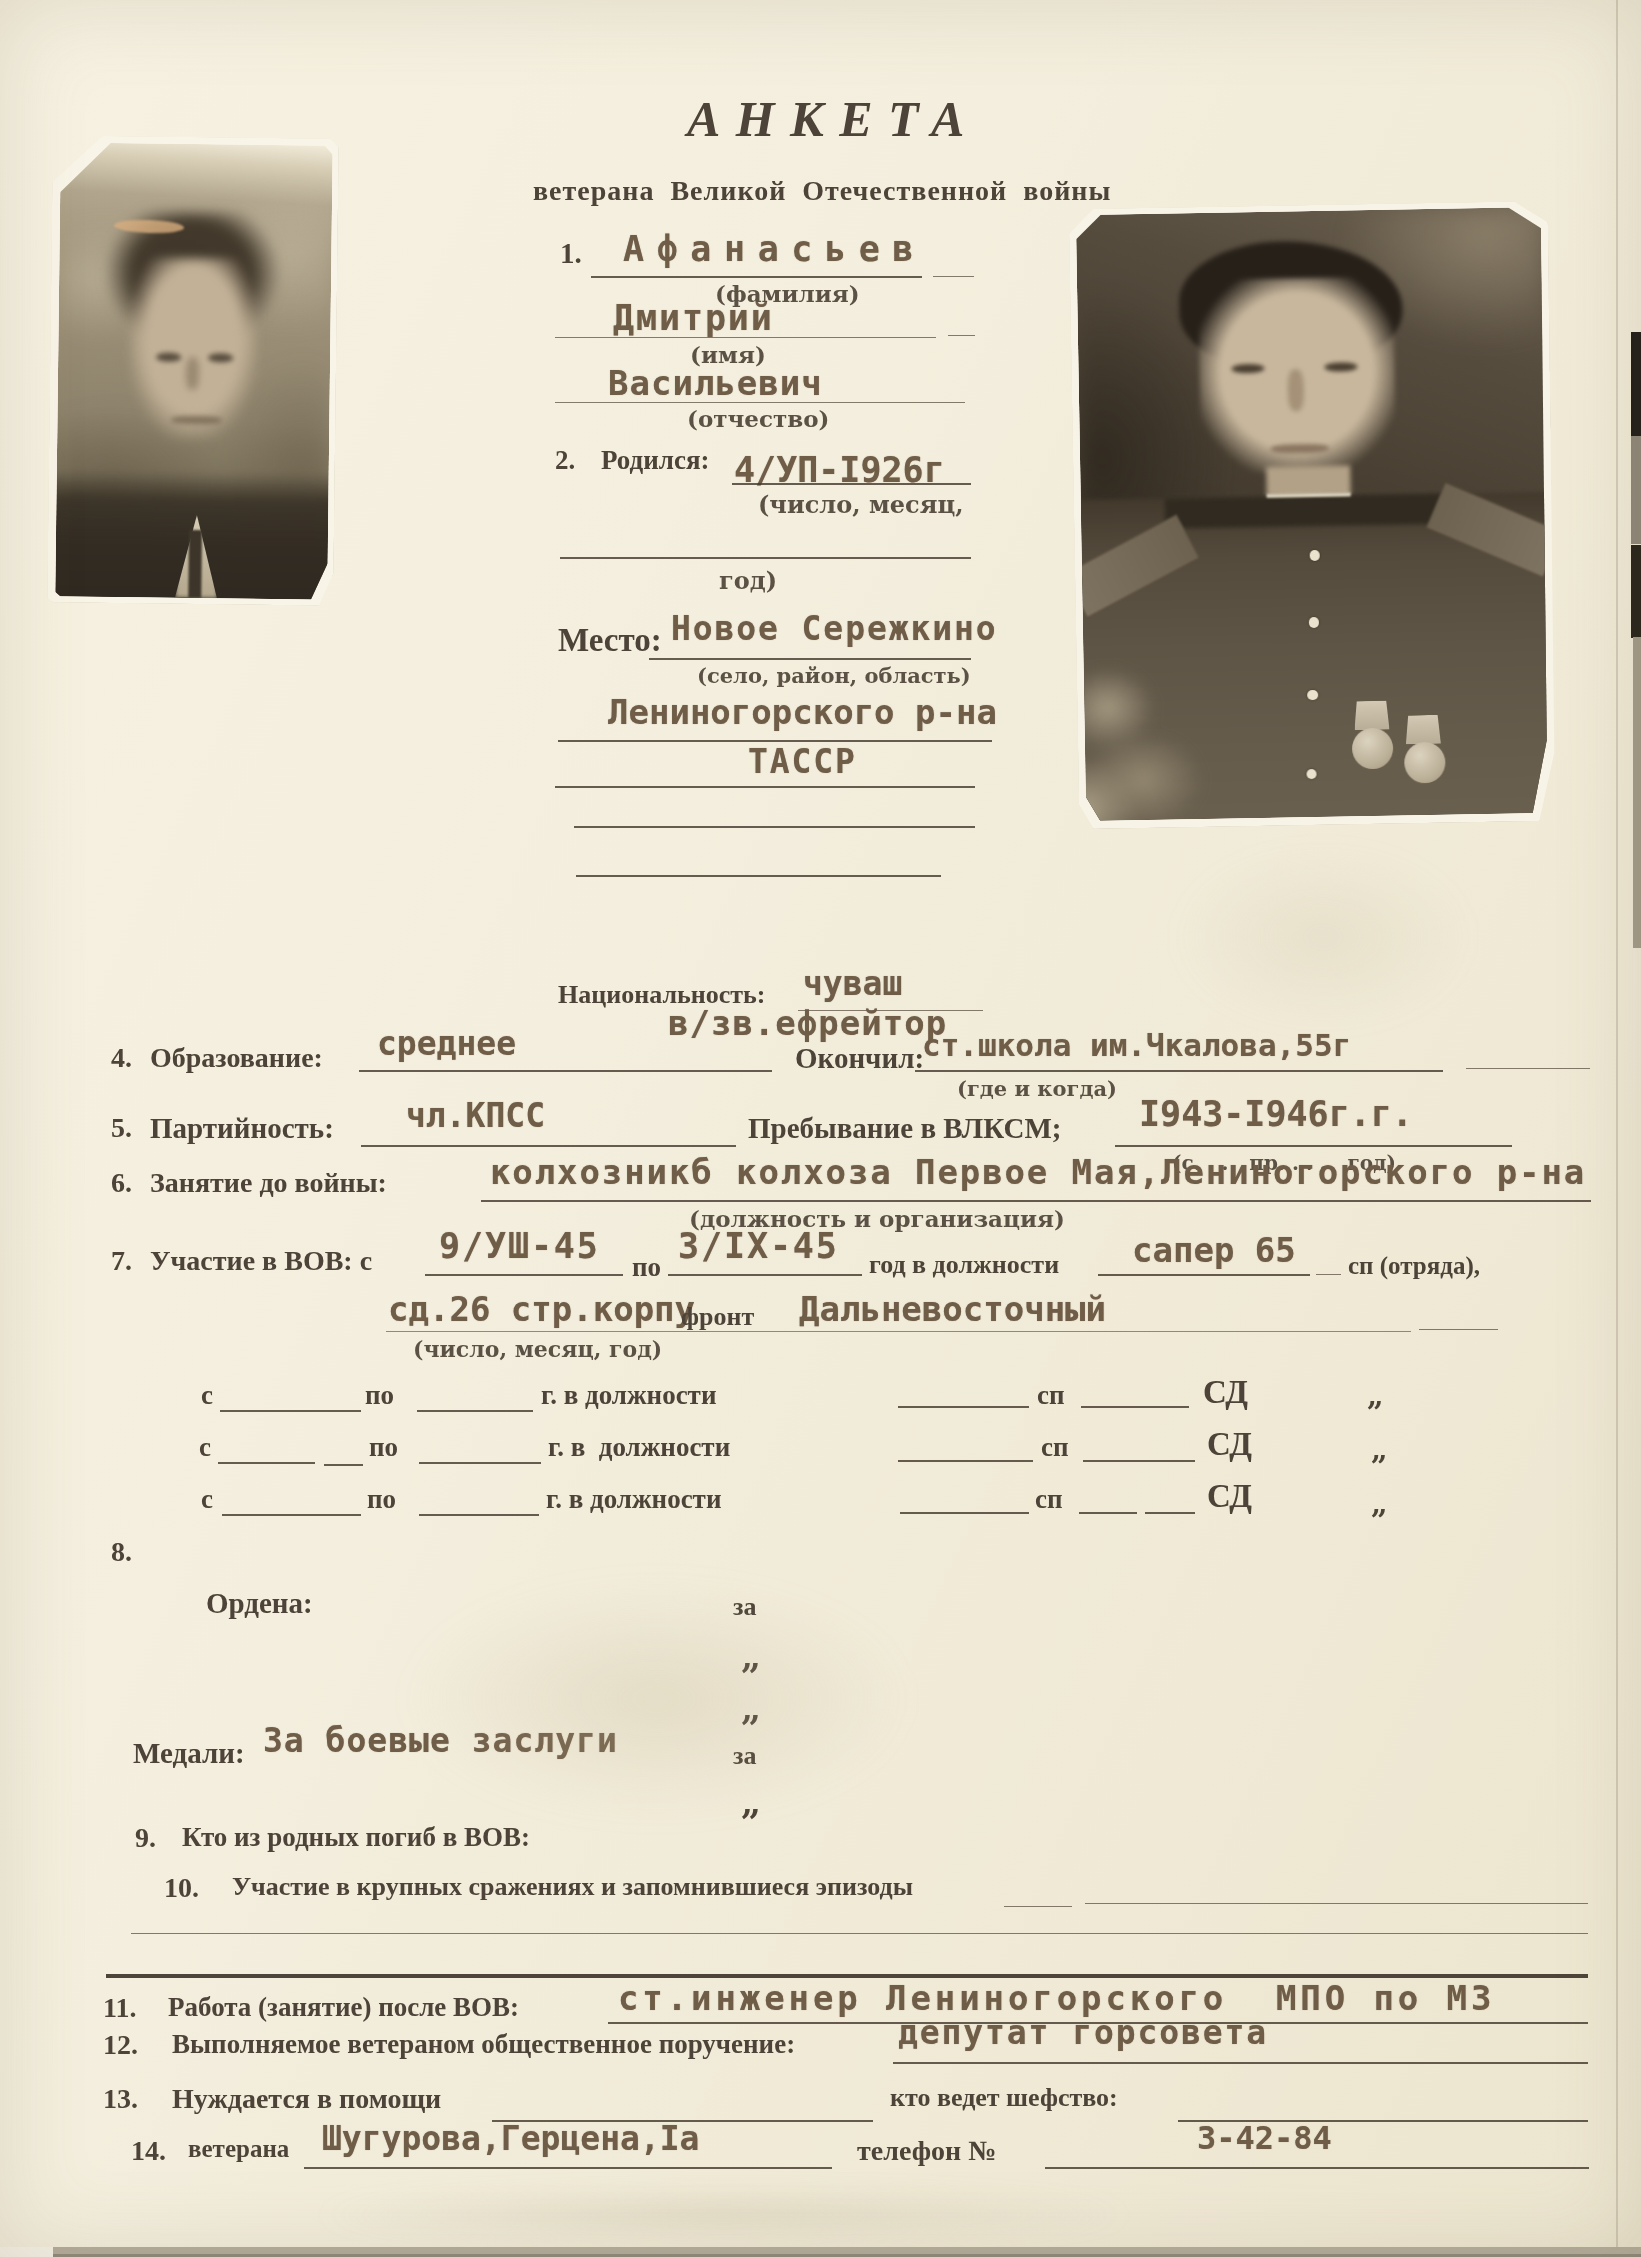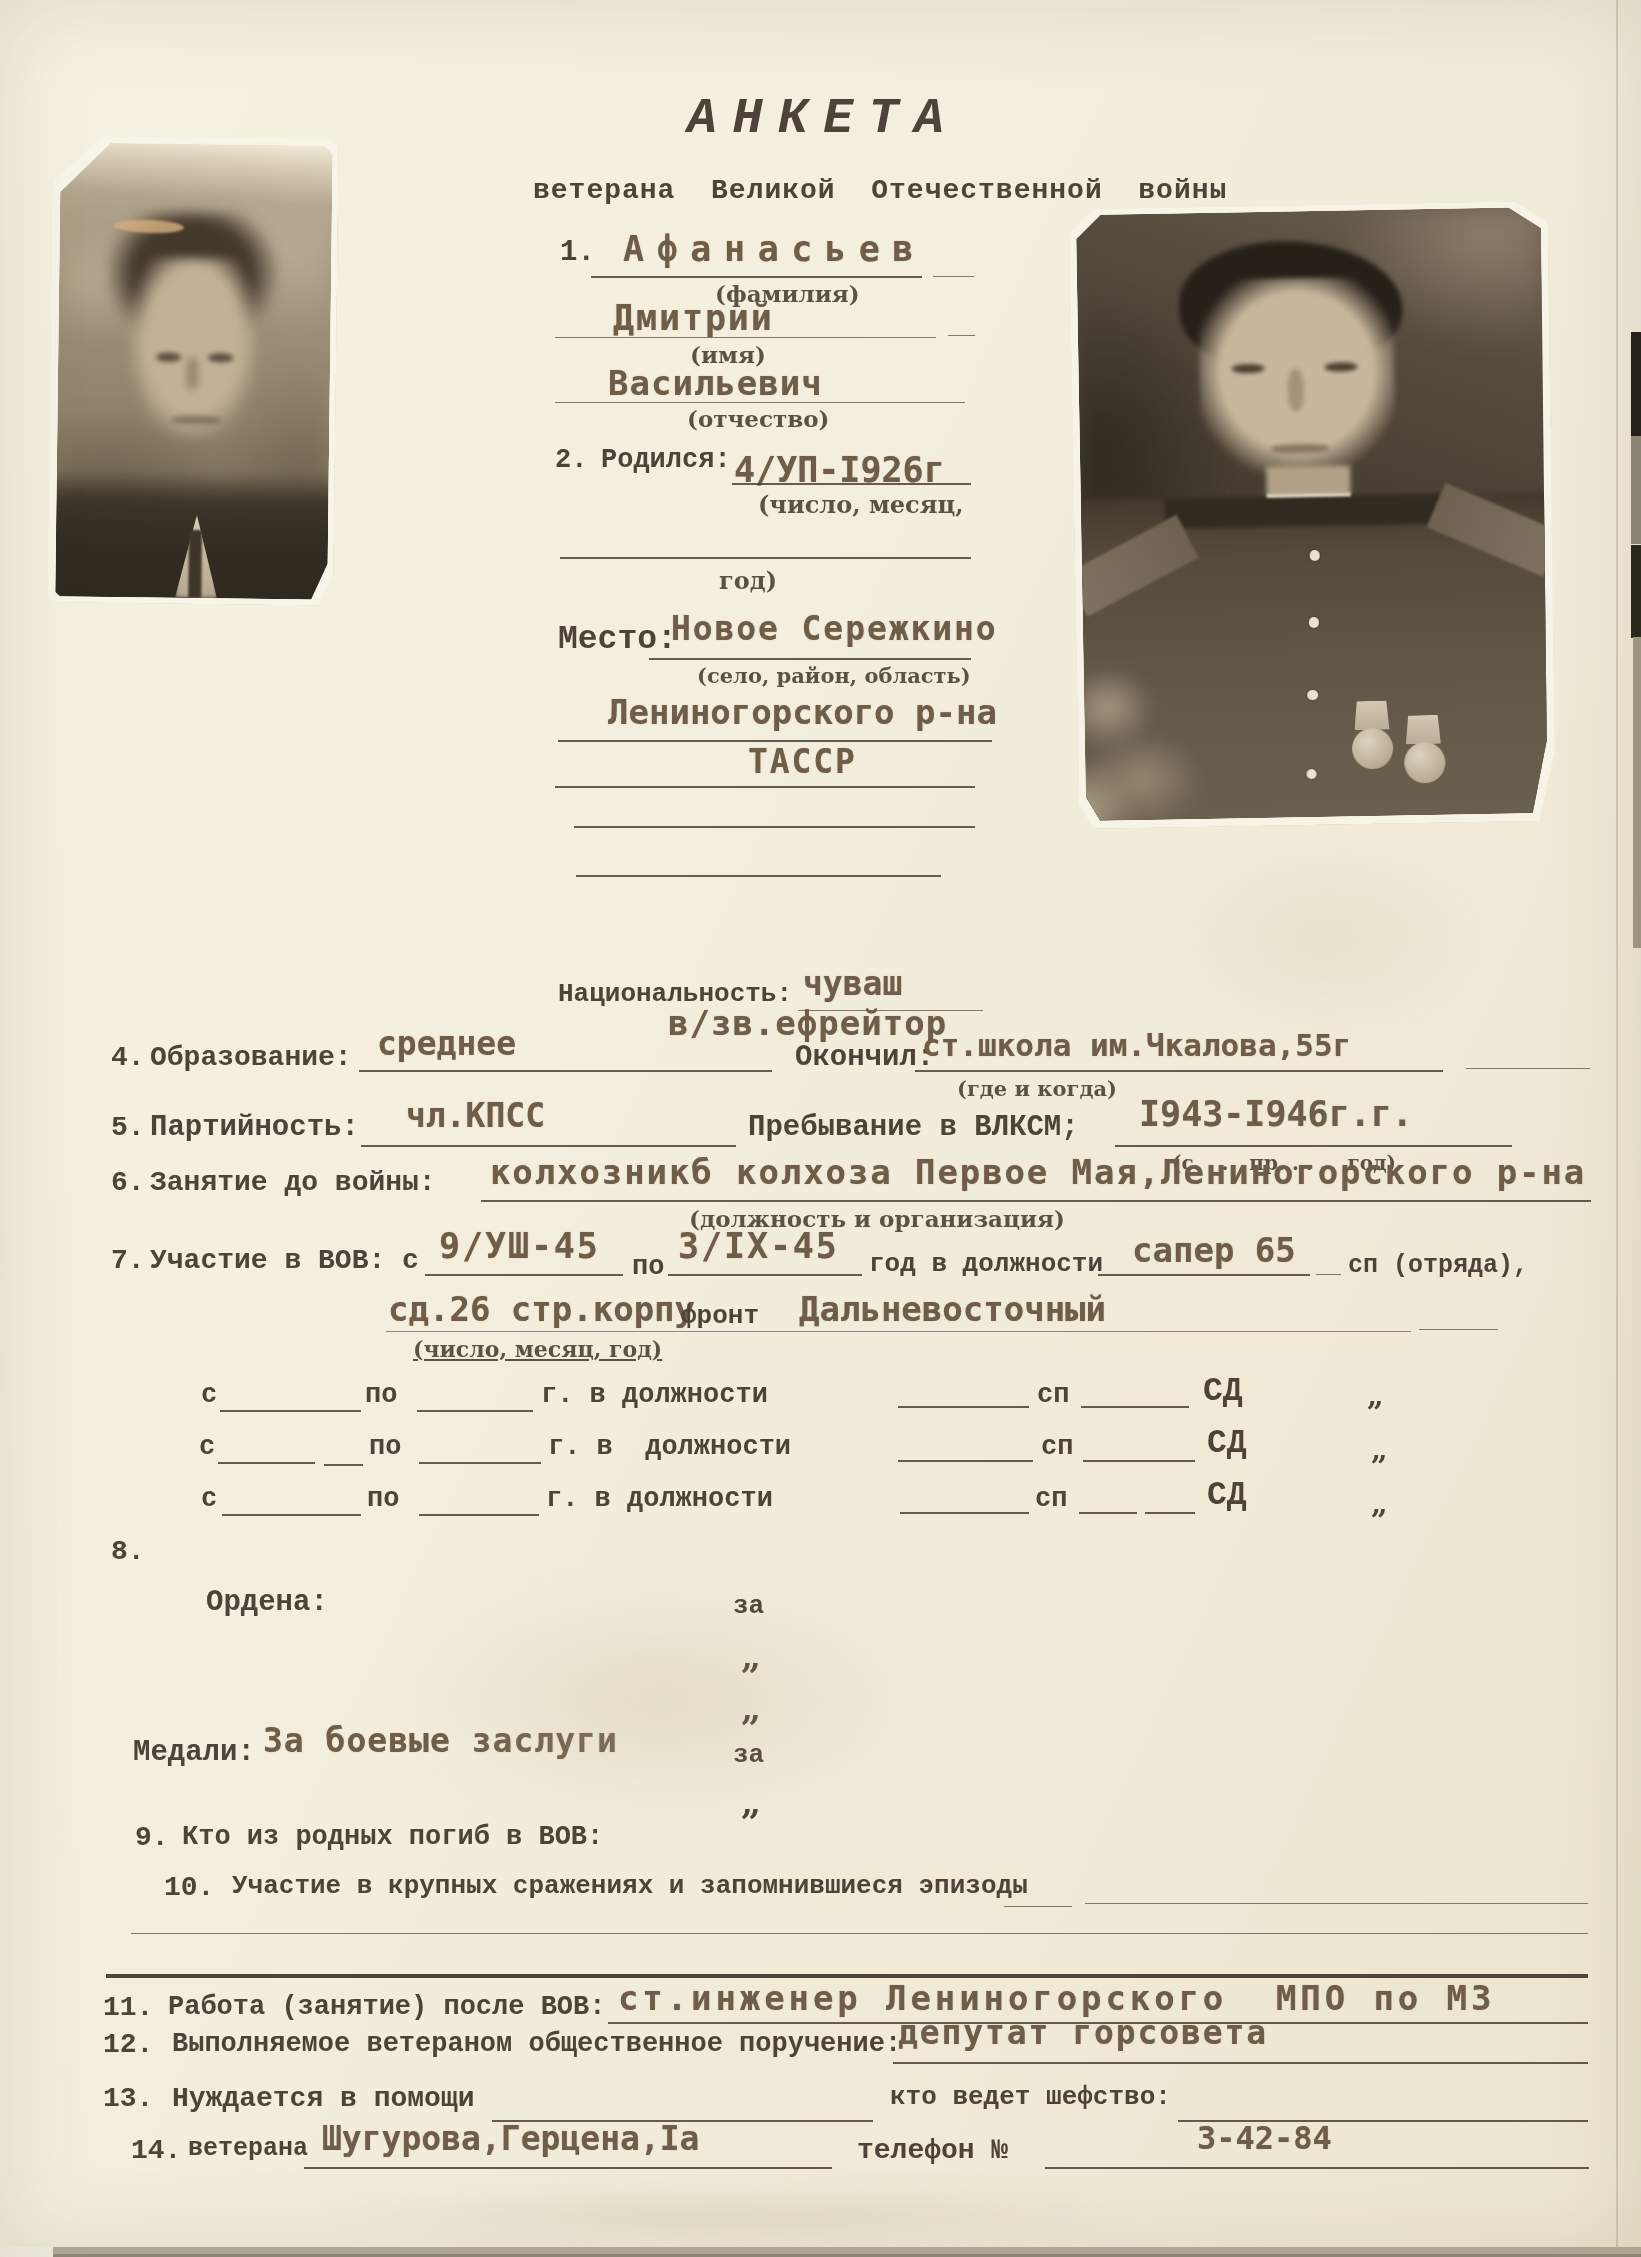--- a/index.html
+++ b/index.html
@@ -1,21 +1,21 @@
 <!DOCTYPE html>
 <html><head>
 <meta charset="utf-8">
 <style>
   html,body{margin:0;padding:0;background:#6e675c;}
   .page{position:relative;width:1641px;height:2257px;margin:0 auto;overflow:hidden;
         background:linear-gradient(115deg,#f6f1e1 0%,#f3eedd 40%,#efe9d5 75%,#ece5cf 100%);
         font-family:"DejaVu Serif","Liberation Serif",serif;}
   .page::after{content:"";position:absolute;inset:0;pointer-events:none;
         box-shadow:inset 0 0 87px rgba(120,104,78,.18);}
-  .n,.l{position:absolute;font-family:Liberation Mono, monospace;font-weight:700;
+  .n,.l{position:absolute;font-family:Liberation Serif, serif;font-weight:700;
         color:#4d4338;white-space:pre;line-height:1.05;}
   .h{position:absolute;font-family:"DejaVu Serif","Liberation Serif",serif;font-weight:700;
         color:#5c5145;white-space:pre;line-height:1.05;}
   .v{position:absolute;font-family:"DejaVu Sans Mono","Liberation Mono",monospace;font-weight:700;
         color:#6f5d48;white-space:pre;line-height:1.05;text-shadow:0 0 1px rgba(110,92,71,.5);}
   .u{position:absolute;height:0;border-top:2.9px solid rgba(70,59,46,.82);}
   .u2{border-top-width:1.9px;border-top-color:rgba(70,59,46,.65);}
   .q{position:absolute;font-weight:700;color:#4d4338;font-family:"DejaVu Serif",serif;}
   .title{font-style:italic;letter-spacing:15.4px;}
   .stain{position:absolute;border-radius:50%;pointer-events:none;}
@@ -207,21 +207,21 @@
   <div class="v" style="left:1132px;top:1233px;font-size:34px;">сапер 65</div>
   <div class="u" style="left:1098px;top:1274px;width:212px;"></div>
   <div class="u u2" style="left:1316px;top:1274px;width:25px;"></div>
   <div class="l" style="left:1348px;top:1253px;font-size:25px;">сп (отряда),</div>
 
   <div class="v" style="left:388px;top:1292px;font-size:34px;">сд.26 стр.корпу</div>
   <div class="l" style="left:681px;top:1303px;font-size:26px;">фронт</div>
   <div class="v" style="left:799px;top:1292px;font-size:34px;">Дальневосточный</div>
   <div class="u u2" style="left:386px;top:1331px;width:1025px;border-top-color:rgba(90,60,88,.6);"></div>
   <div class="u u2" style="left:1419px;top:1329px;width:79px;"></div>
-  <div class="h" style="left:413px;top:1338px;font-size:22px;text-decoration:underline;">(число, месяц, год)</div>
+  <div class="h" style="left:413px;top:1338px;font-size:22px;">(число, месяц, год)</div>
 
   <div class="l" style="left:201px;top:1381px;font-size:27px;">с</div>
   <div class="u" style="left:220px;top:1410px;width:141px;"></div>
   <div class="l" style="left:365px;top:1381px;font-size:27px;">по</div>
   <div class="u" style="left:417px;top:1410px;width:116px;"></div>
   <div class="l" style="left:541px;top:1381px;font-size:27px;">г. в должности</div>
   <div class="u" style="left:898px;top:1406px;width:131px;"></div>
   <div class="l" style="left:1037px;top:1381px;font-size:27px;">сп</div>
   <div class="u" style="left:1081px;top:1406px;width:108px;"></div>
   <div class="l" style="left:1203px;top:1375px;font-size:33px;">СД</div>

